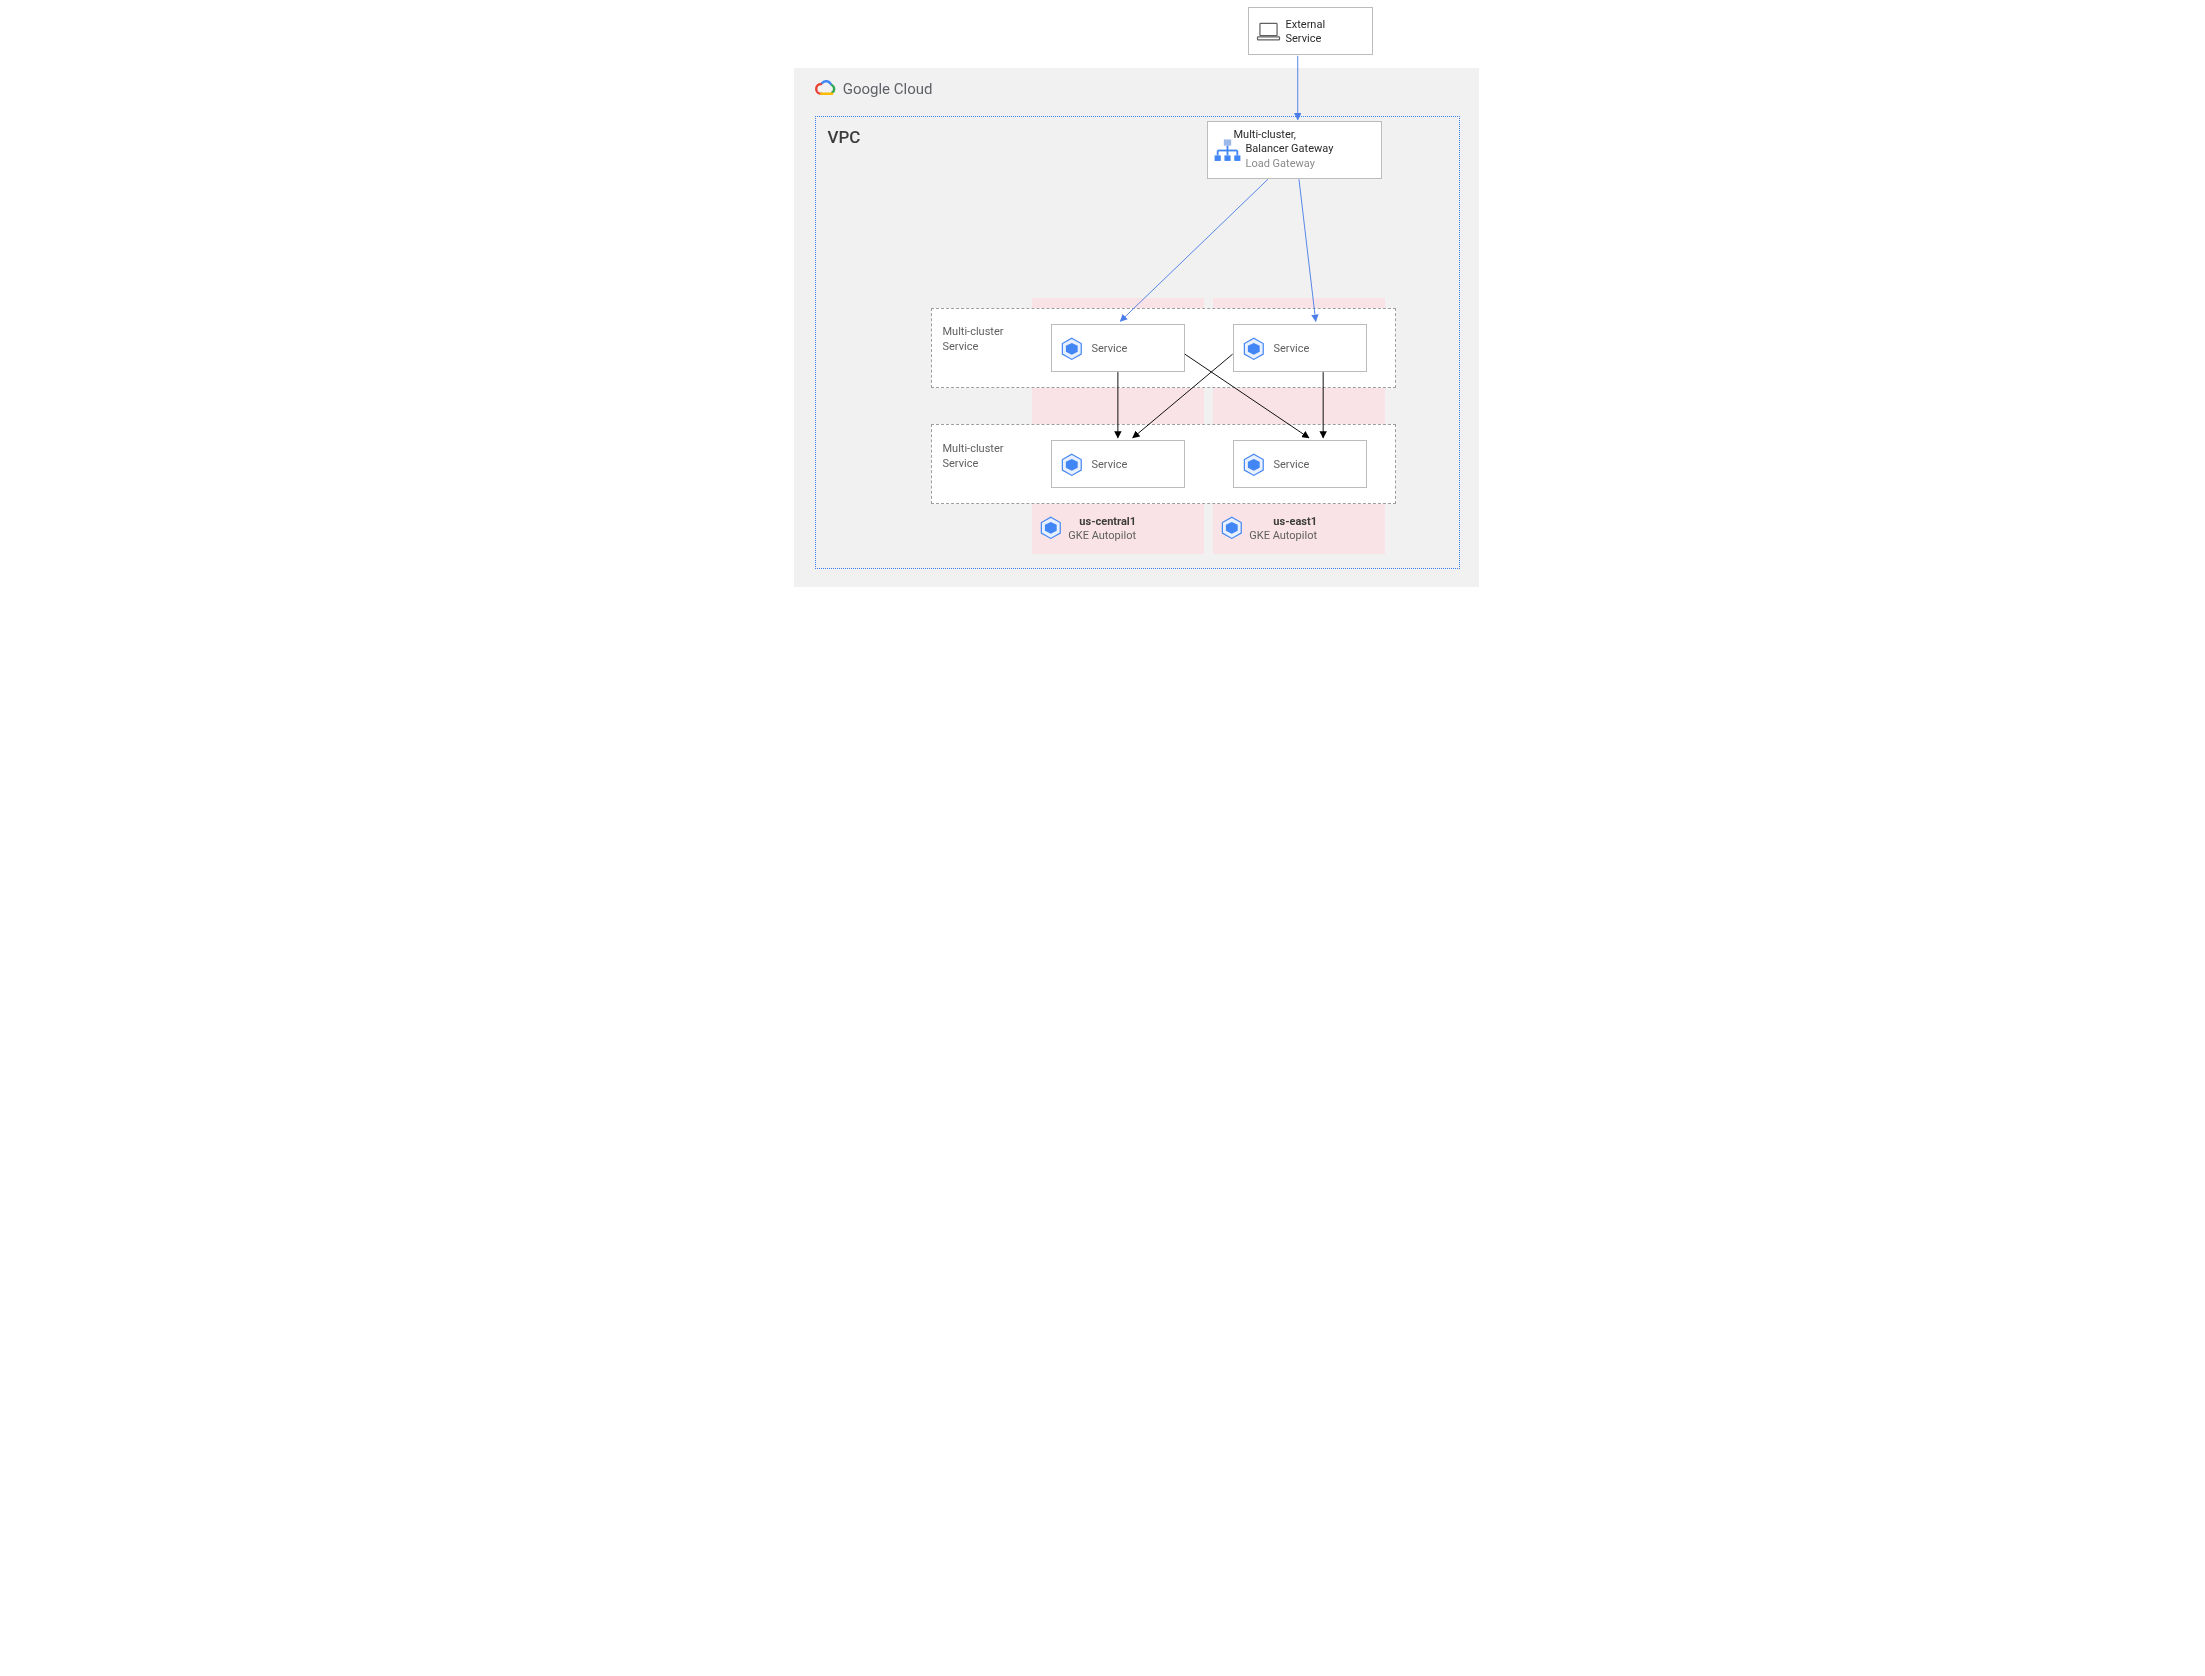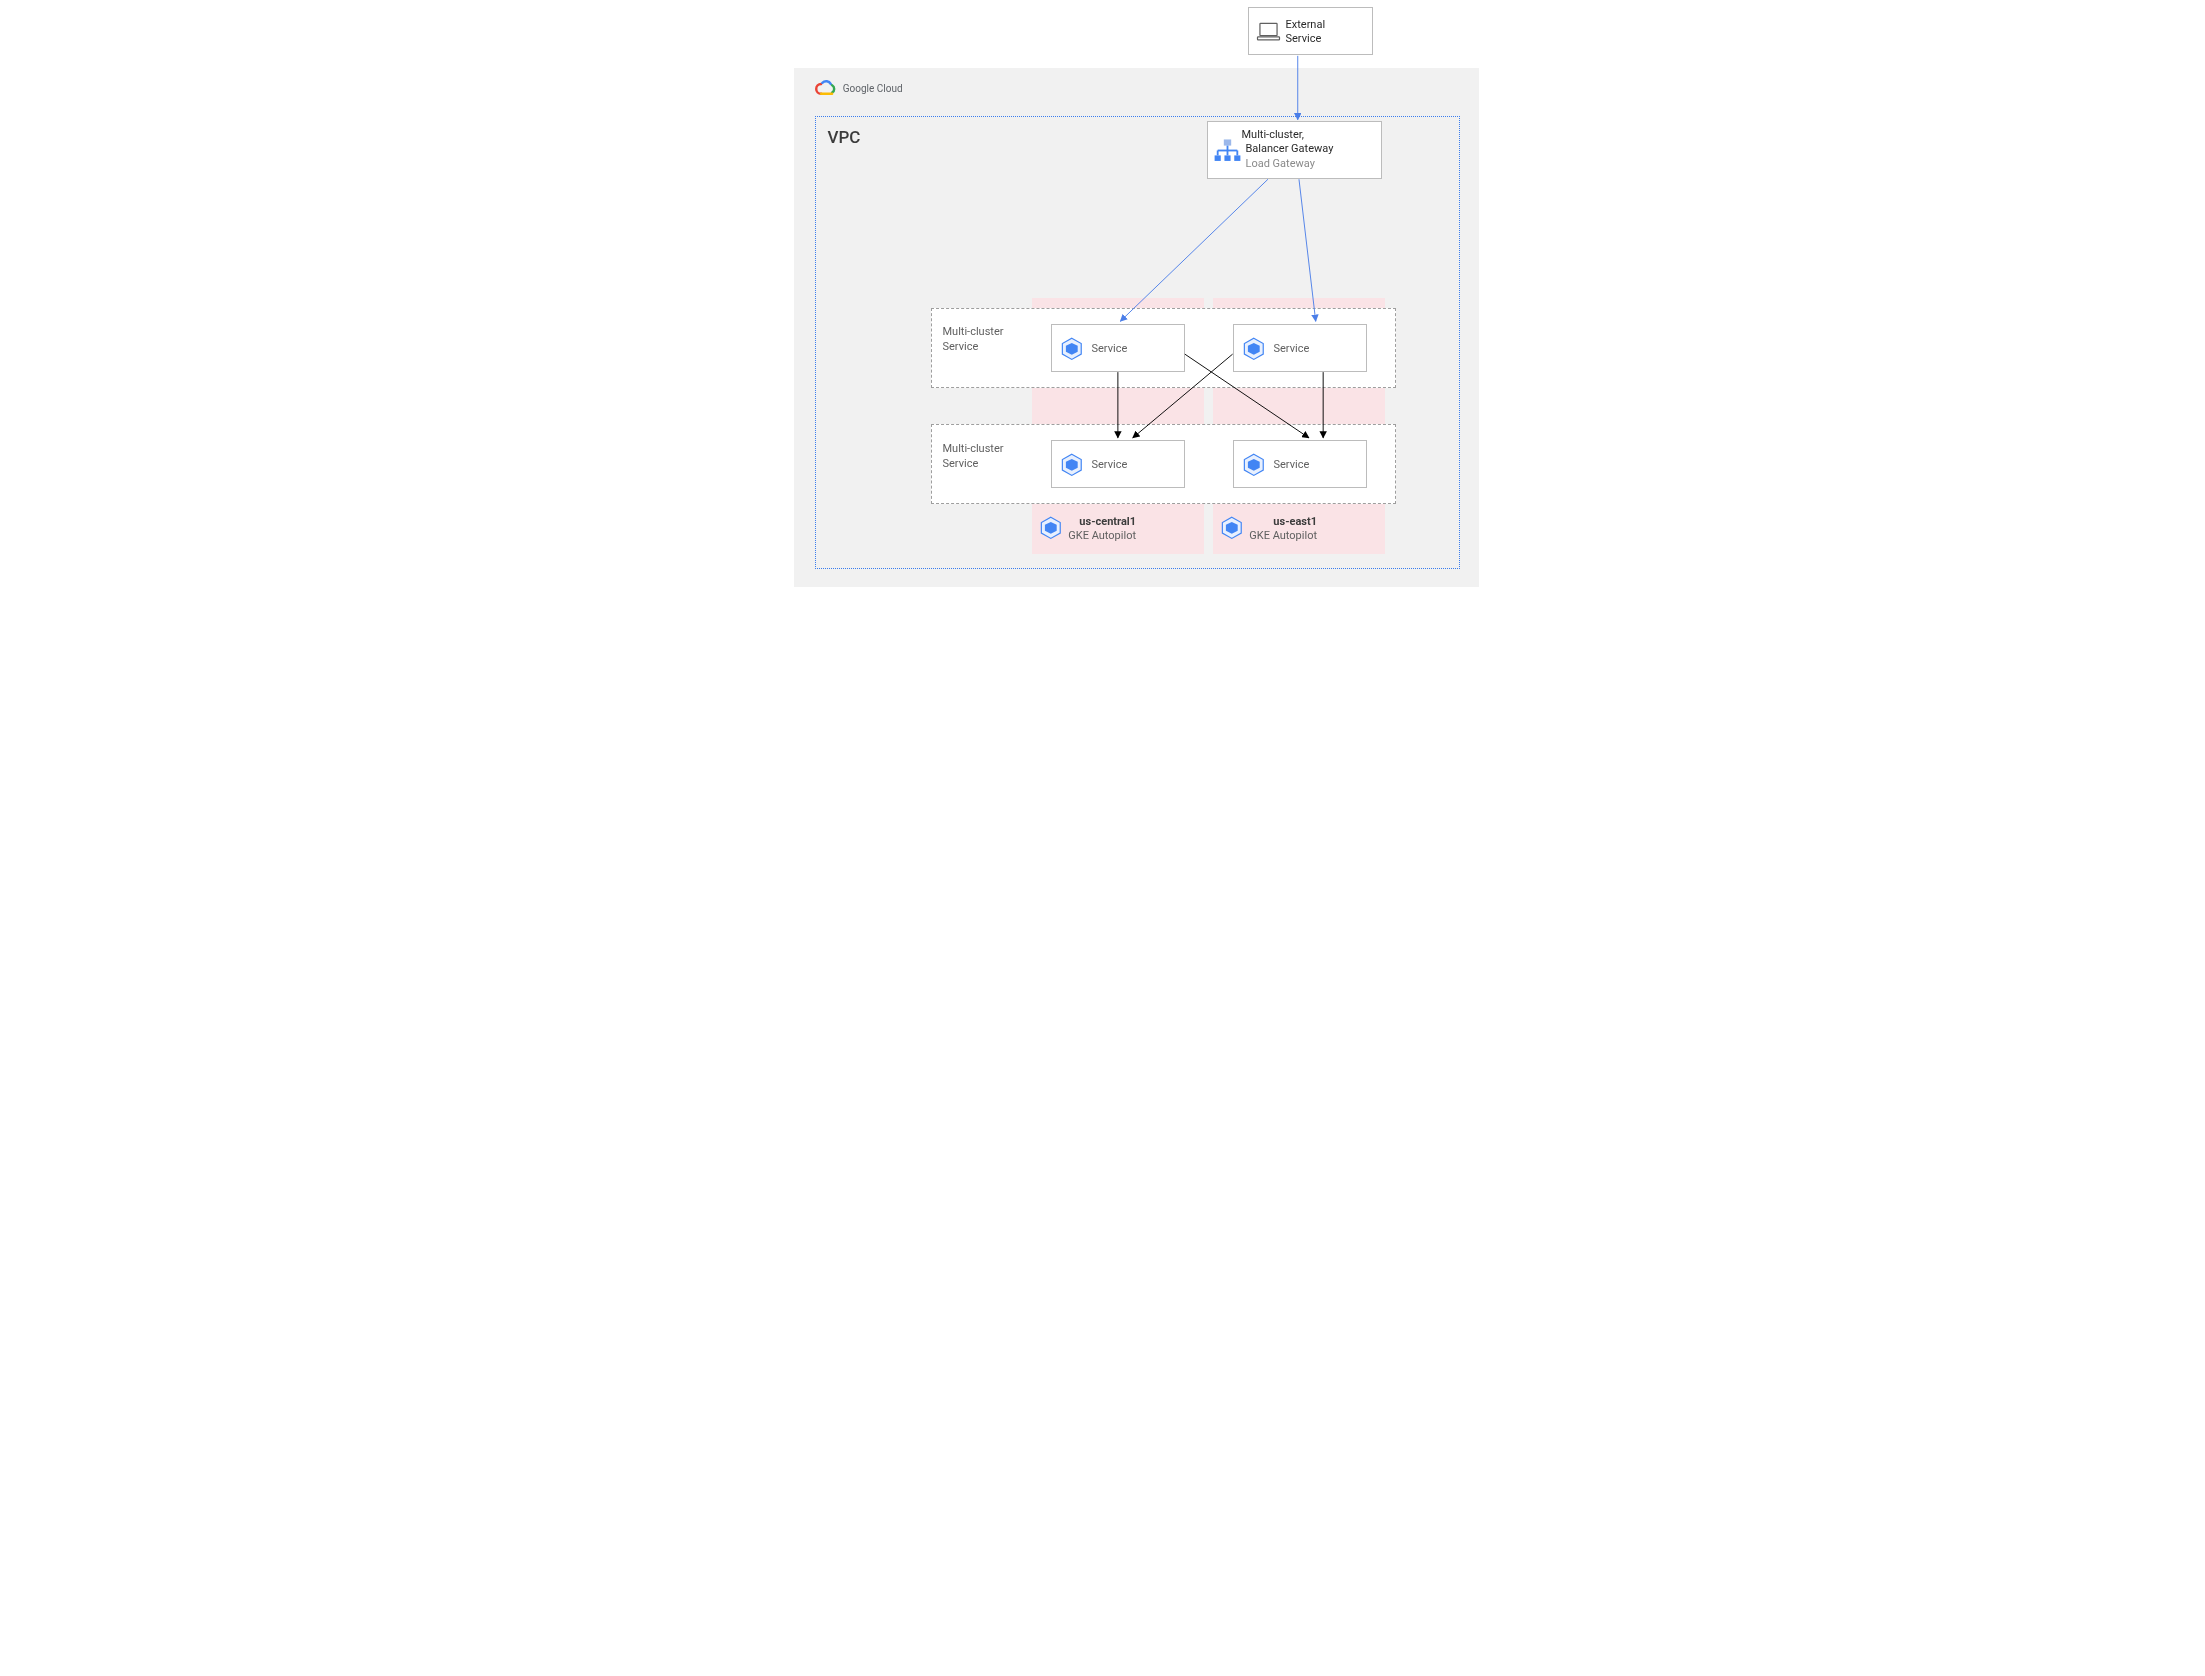--- a/index.html
+++ b/index.html
@@ -87,41 +87,41 @@
   <div class="gcloud-logo" style="left:104px; top:79px; display:flex; align-items:center; gap:6.2px;">
     <span>
       <svg width="22" height="18.6" viewBox="0 0 36 30">
         <path d="M12 22 A10 10 0 0 1 14 6 A10 10 0 0 1 30 12 A7 7 0 0 1 28 24 L12 24 Z" fill="none"></path>
         <path d="M10 24 A8 8 0 0 1 10 8" fill="none" stroke="#ea4335" stroke-width="4" stroke-linecap="round"></path>
         <path d="M12 6 A9 9 0 0 1 26 8" fill="none" stroke="#4285f4" stroke-width="4" stroke-linecap="round"></path>
         <path d="M28 10 A7 7 0 0 1 28 22" fill="none" stroke="#34a853" stroke-width="4" stroke-linecap="round"></path>
         <path d="M10 24 L28 24" fill="none" stroke="#fbbc04" stroke-width="4" stroke-linecap="round"></path>
       </svg>
     </span>
-    <span class="label" style="position:static; font-size:10px; color:#5f6368;">Google Cloud</span>
+    <span class="label" style="position:static; font-size:15px; color:#5f6368;">Google Cloud</span>
   </div>
 
   <div class="box vpc-panel" style="left:104px; top:116px; width:645px; height:453px;"></div>
   <div class="label" style="left:117px; top:127px; font-size:17px; font-weight:500; color:#3c3c3c;">VPC</div>
 
   <div class="box" style="left:496px; top:121px; width:175px; height:58px;">
     <div style="position:absolute; left:6.2px; top:16px;">
       <svg width="27" height="25" viewBox="0 0 44 40">
         <rect x="16" y="2" width="12" height="10" fill="#9cb8ea"></rect>
         <line x1="22" y1="12" x2="22" y2="20" stroke="#4285f4" stroke-width="3"></line>
         <line x1="6" y1="20" x2="38" y2="20" stroke="#4285f4" stroke-width="3"></line>
         <line x1="6" y1="20" x2="6" y2="28" stroke="#4285f4" stroke-width="3"></line>
         <line x1="22" y1="20" x2="22" y2="28" stroke="#4285f4" stroke-width="3"></line>
         <line x1="38" y1="20" x2="38" y2="28" stroke="#4285f4" stroke-width="3"></line>
         <rect x="1" y="28" width="10" height="9" fill="#4285f4"></rect>
         <rect x="17" y="28" width="10" height="9" fill="#4285f4"></rect>
         <rect x="33" y="28" width="10" height="9" fill="#4285f4"></rect>
       </svg>
     </div>
-    <div class="label label-dark" style="left:34px; top:6.2px;">Multi-cluster,</div>
+    <div class="label label-dark" style="left:26px; top:6.2px;">Multi-cluster,</div>
     <div class="label label-dark" style="left:38px; top:20px;">Balancer Gateway</div>
     <div class="label sub" style="left:38px; top:35px;">Load Gateway</div>
   </div>
 
   <div class="box gke-panel" style="left:321px; top:298px; width:172px; height:256px;"></div>
 
   <div class="box gke-panel" style="left:502px; top:298px; width:172px; height:256px;"></div>
 
   <div class="box dashed-panel" style="left:220px; top:308px; width:465px; height:80px;"></div>
   <div class="label" style="left:232px; top:325px;">Multi-cluster</div>

